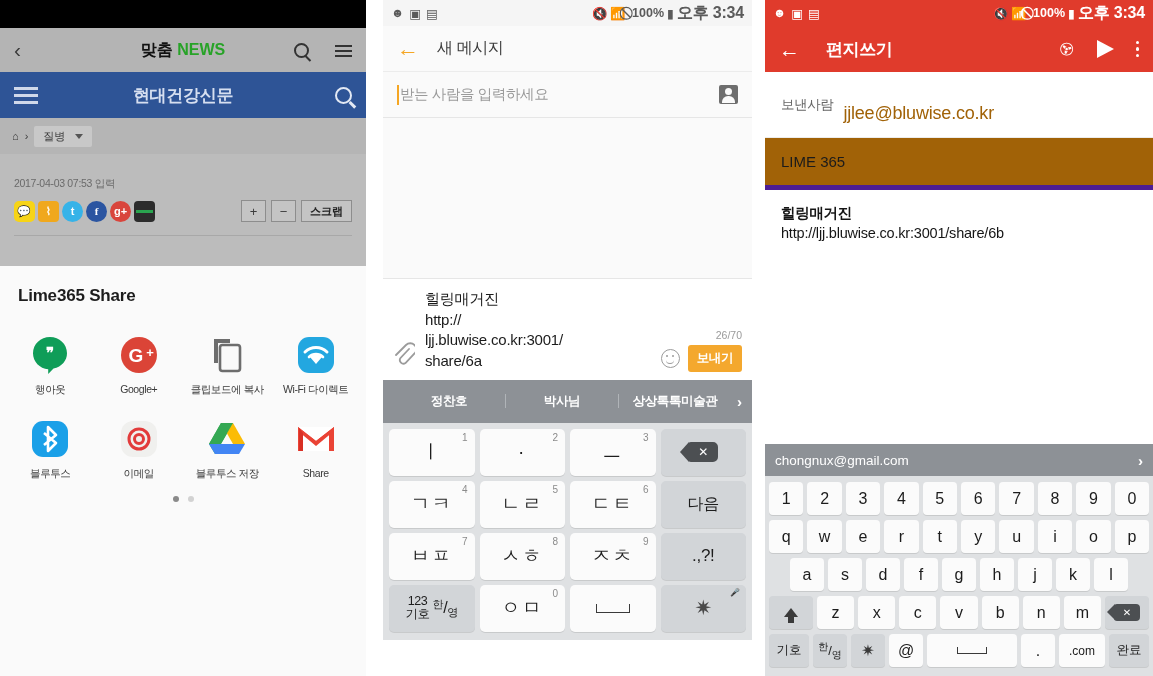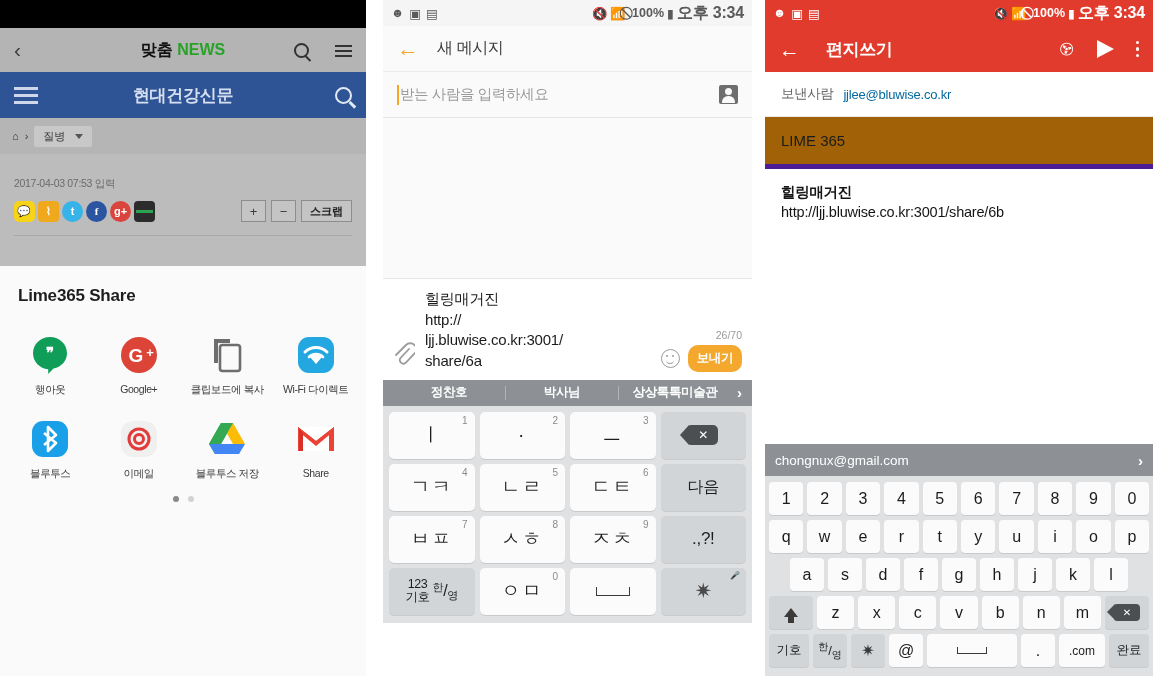--- a/index.html
+++ b/index.html
@@ -111,25 +111,25 @@
     display:flex; align-items:flex-end; gap:8px; position:relative;
   }
   .clip { width:22px; height:30px; align-self:flex-end; color:#9b9b9b; }
   .msg-text { flex:1; font-size:15px; color:#1b1b1b; line-height:1.38; letter-spacing:-0.2px; word-break:break-all; padding-left:2px;}
   .right-col { display:flex; flex-direction:column; align-items:flex-end; gap:4px; }
   .counter { font-size:10.5px; color:#9a9a9a; }
   .send-row { display:flex; align-items:center; gap:8px; }
   .smiley { width:19px;height:19px;border:1.6px solid #9b9b9b;border-radius:50%;position:relative;}
   .smiley::before{content:'';position:absolute;left:4px;top:5px;width:2px;height:2px;border-radius:50%;background:#9b9b9b;box-shadow:6px 0 0 #9b9b9b;}
   .smiley::after{content:'';position:absolute;left:4px;top:9px;width:8px;height:4px;border-bottom:1.6px solid #9b9b9b;border-radius:0 0 6px 6px;}
-  .send-btn { background:#f4a82e; color:#fff; font-size:12.5px; font-weight:bold; padding:5px 9px; border-radius:10px; letter-spacing:-0.4px;}
+  .send-btn { background:#f4a82e; color:#fff; font-size:12.5px; font-weight:bold; padding:5px 9px; border-radius:3px; letter-spacing:-0.4px;}
 
   
   .kb { background:#dfe1e3; }
-  .sugg { height:26px; background:#8d9196; display:flex; align-items:center; padding:0 10px; gap:0; color:#fff; font-size:12.5px; font-weight:bold;}
+  .sugg { height:43px; background:#8d9196; display:flex; align-items:center; padding:0 10px; gap:0; color:#fff; font-size:12.5px; font-weight:bold;}
   .sugg .s { flex:1; text-align:center; letter-spacing:-0.4px;}
   .sugg .sep { width:1px; height:14px; background:#b0b4b8; }
   .sugg .chev { color:#fff; font-size:15px; padding-left:6px; font-weight:bold;}
   .kgrid { display:grid; grid-template-columns: repeat(4, 1fr); gap:5px; padding:6px 6px 8px 6px; }
   .key { background:#fbfbfb; border-radius:5px; height:47px; display:flex; align-items:center; justify-content:center;
          font-size:19px; color:#1d1d1d; position:relative; box-shadow:0 1px 0 rgba(0,0,0,0.10); letter-spacing:2px;}
   .key.fn { background:#d2d5d8; font-size:16px; letter-spacing:-0.3px;}
   .key .num { position:absolute; top:3px; right:7px; font-size:10px; color:#8b8b8b; letter-spacing:0;}
   .key .mic { position:absolute; top:3px; right:6px; font-size:8px; color:#9a9a9a;}
   .key .sub { display:flex; flex-direction:column; align-items:center; line-height:1.05; font-size:12.5px; letter-spacing:-0.5px;}
@@ -144,21 +144,21 @@
   .p3 .statusbar { background:#e03b2c; color:#fff; }
   .mail-bar { height:46px; background:#e03b2c; display:flex; align-items:center; padding:0 14px; gap:20px; }
   .mail-bar .ttl { font-size:17px; color:#fff; font-weight:bold; letter-spacing:-0.4px; margin-left:6px;}
   .mb-icons { margin-left:auto; display:flex; align-items:center; gap:22px; }
   .clip2 { color:#fff; font-size:17px; transform:rotate(-45deg); display:inline-block;}
   .plane { width:0;height:0; border-top:9px solid transparent; border-bottom:9px solid transparent; border-left:17px solid #fff;}
   .kebab { display:flex; flex-direction:column; gap:3px; }
   .kebab i { width:3.5px;height:3.5px;border-radius:50%;background:#fff;display:block;}
   .fld { padding: 13px 16px; border-bottom:1px solid #ececec; display:flex; align-items:center; background:#fff;}
   .fld .lab { font-size:13.5px; color:#666; letter-spacing:-0.4px; }
-  .fld .val { font-size:13px; color:#0369a1; margin-left:10px; letter-spacing:-0.2px;}
+  .fld .val { font-size:18px; color:#a16207; margin-left:10px; letter-spacing:-0.2px;margin-top:18px;}
   .fld .ph { font-size:13.5px; color:#777; letter-spacing:-0.4px;}
   .chev-dn { margin-left:auto; color:#777; font-size:15px; }
   .subj { padding: 15px 16px; border-bottom:5px solid #4c1d95; font-size:15px; color:#1b1b1b; background:#a16207;}
   .body3 { padding: 14px 16px; background:#fff; }
   .body3 .b1 { font-size:14.5px; font-weight:bold; color:#151515; letter-spacing:-0.3px;}
   .body3 .b2 { font-size:14.5px; color:#151515; margin-top:2px; letter-spacing:-0.2px;}
 
   .sugg2 { height:32px; background:#8d9196; display:flex; align-items:center; padding:0 10px; color:#fff; font-size:13.5px;}
   .sugg2 .chev { margin-left:auto; font-size:15px; font-weight:bold;}
   .qrow { display:flex; gap:4px; padding:0 4px 5px 4px; justify-content:center;}

